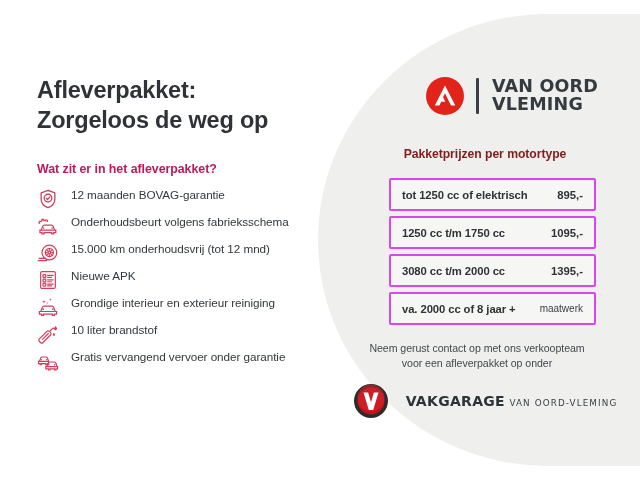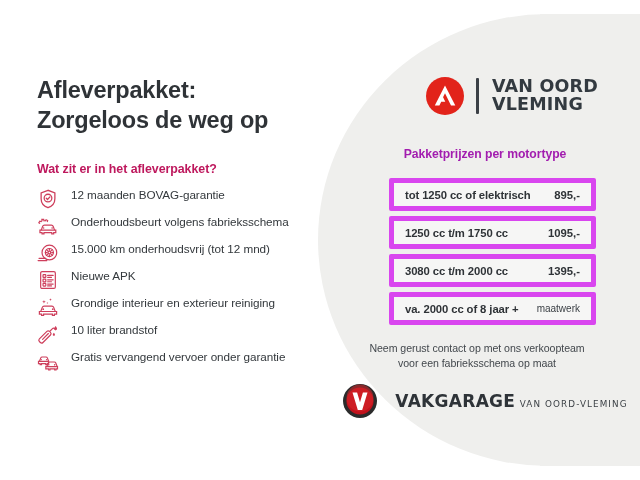--- a/index.html
+++ b/index.html
@@ -94,33 +94,33 @@
     letter-spacing:0.2px;
   }
   .brand-name span{display:block;}
 
   .table-title{
     position:absolute;
     left:0;right:0;top:147px;
     text-align:center;
     font-size:12.2px;
     font-weight:bold;
-    color:#a21caf;
+    color:#7f1d1d;
     letter-spacing:-0.05px;
   }
   .price-table{
     position:absolute;
     left:59px; top:178px;
     width:207px;
   }
   .price-row{
     box-sizing:border-box;
     height:33px;
     margin-bottom:5px;
-    border:5px solid #d946ef;
+    border:2px solid #d946ef;
     background:#f6f6f5;
     border-radius:2px;
     display:flex;
     align-items:center;
     padding:4px 11px;
   }
   .price-row .label{
     font-size:11.3px;
     font-weight:bold;
     color:#2f3337;
@@ -153,21 +153,21 @@
 
   .vak-row{
     position:absolute;
     left:0;right:0;top:383px;
     display:flex;align-items:center;justify-content:center;
   }
   .vak-mark{width:36px;height:36px;flex:0 0 36px;margin-right:9px;}
   .vak-text{line-height:1;}
   .vak-main{
     font-family:"DejaVu Sans", sans-serif;
-    font-size:17px;font-weight:bold;color:#2e3338;
+    font-size:14px;font-weight:bold;color:#2e3338;
     letter-spacing:0.3px;
     margin-left:8px;
   }
   .vak-sub{
     font-family:"DejaVu Sans", sans-serif;
     font-size:8.8px;color:#3d4247;letter-spacing:1.1px;
     margin-top:3px;
   }
 </style>
 </head>
@@ -319,21 +319,21 @@
         <span class="value">1395,-</span>
       </div>
       <div class="price-row custom">
         <span class="label">va. 2000 cc of 8 jaar +</span>
         <span class="value">maatwerk</span>
       </div>
     </div>
 
     <div class="contact">
       <span>Neem gerust contact op met ons verkoopteam</span>
-      <span>voor een fabrieksschema op maat</span>
+      <span>voor een afleverpakket op onder</span>
     </div>
 
     <div class="vak-row">
       <span class="vak-mark">
         <svg viewBox="0 0 36 36" width="36" height="36">
           <circle cx="18" cy="18" r="17" fill="#2b2b2b"></circle>
           <circle cx="18" cy="18" r="13.5" fill="#c1121c"></circle>
           <circle cx="18" cy="15" r="13.5" fill="#d9262b" opacity="0.55"></circle>
           <path d="M10.5 9.5h4.6L18 19.2l2.9-9.7h4.6L20.2 27h-4.4z" fill="#ffffff"></path>
         </svg>

